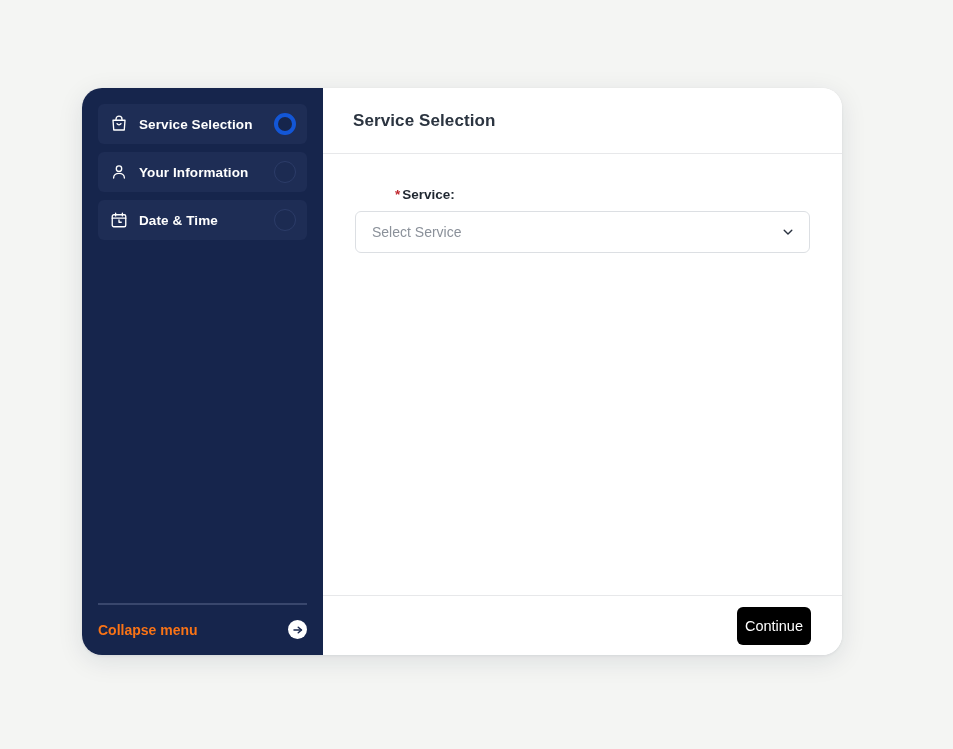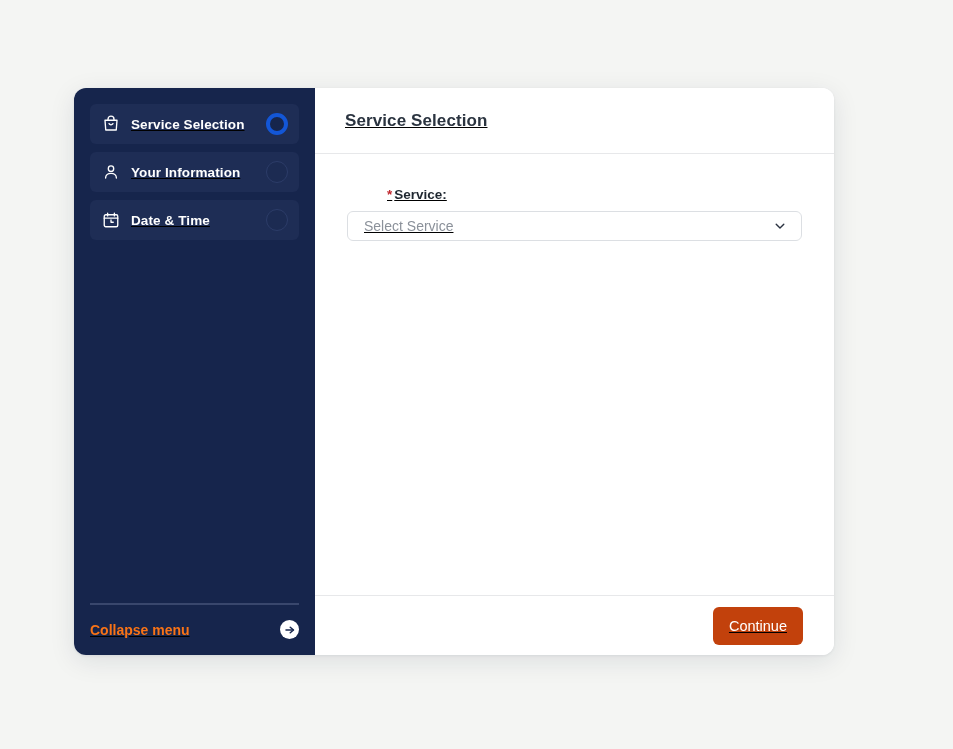--- a/index.html
+++ b/index.html
@@ -11,30 +11,29 @@
     height: 749px;
     background: #f4f5f3;
     font-family: "Liberation Sans", sans-serif;
     -webkit-font-smoothing: antialiased;
     overflow: hidden;
   }
 
   
   .booking-card {
     position: absolute;
-    left: 74px;
+    left: 82px;
     top: 88px;
     width: 760px;
     height: 567px;
     background: #ffffff;
-    border-radius: 12px;
+    border-radius: 20px;
     box-shadow: 0 6px 26px rgba(20, 30, 55, 0.10), 0 1px 3px rgba(20, 30, 55, 0.07);
     display: flex;
     overflow: hidden;
-    text-decoration: underline;
   }
 
   
   .sidebar {
     width: 241px;
     flex: 0 0 241px;
     background: #16254c;
     display: flex;
     flex-direction: column;
     padding: 0;
@@ -174,21 +173,21 @@
     margin-bottom: 9px;
     margin-left: 40px;
   }
   .req-star {
     color: #c0272d;
     font-weight: bold;
     margin-right: 2px;
   }
   .select-box {
     position: relative;
-    height: 30px;
+    height: 42px;
     border: 1px solid #dcdfe3;
     border-radius: 6px;
     background: #ffffff;
     display: flex;
     align-items: center;
     padding: 0 36px 0 16px;
     box-sizing: border-box;
     cursor: pointer;
   }
   .select-placeholder {
@@ -209,29 +208,29 @@
     flex: 0 0 60px;
     height: 60px;
     border-top: 1px solid #e7e8ea;
     display: flex;
     align-items: center;
     justify-content: flex-end;
     padding: 0 31px;
     box-sizing: border-box;
   }
   .continue-btn {
-    background: #c2410c;
+    background: #000000;
     color: #ffffff;
     border: none;
     border-radius: 6px;
     font-family: "Liberation Sans", sans-serif;
     font-size: 14.5px;
     font-weight: normal;
     height: 38px;
-    padding: 0 16px;
+    padding: 0 8px;
     cursor: pointer;
   }
 </style>
 </head>
 <body>
 
 <div class="booking-card">
 
   <div class="sidebar">
 

